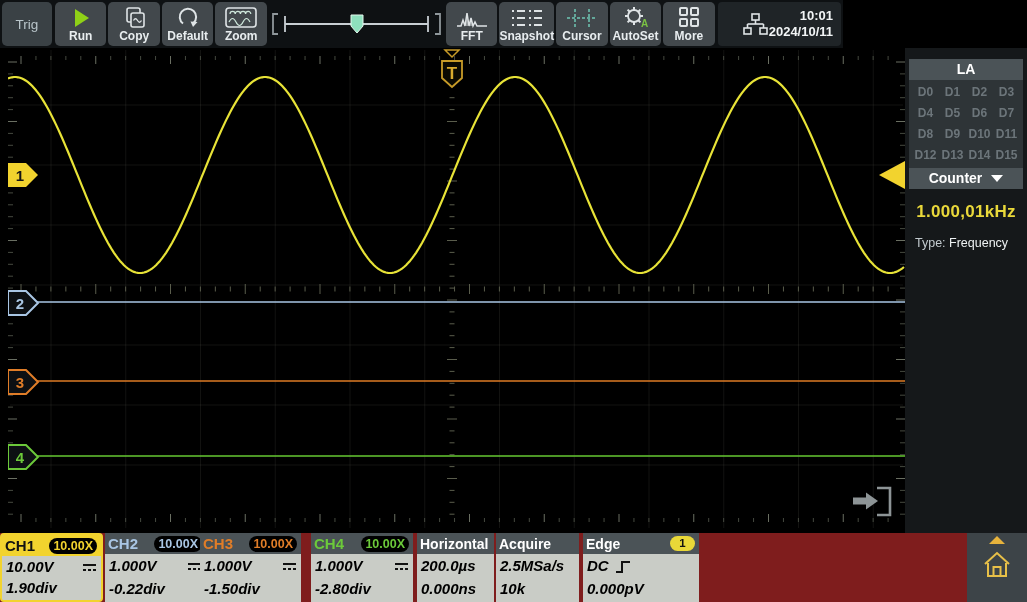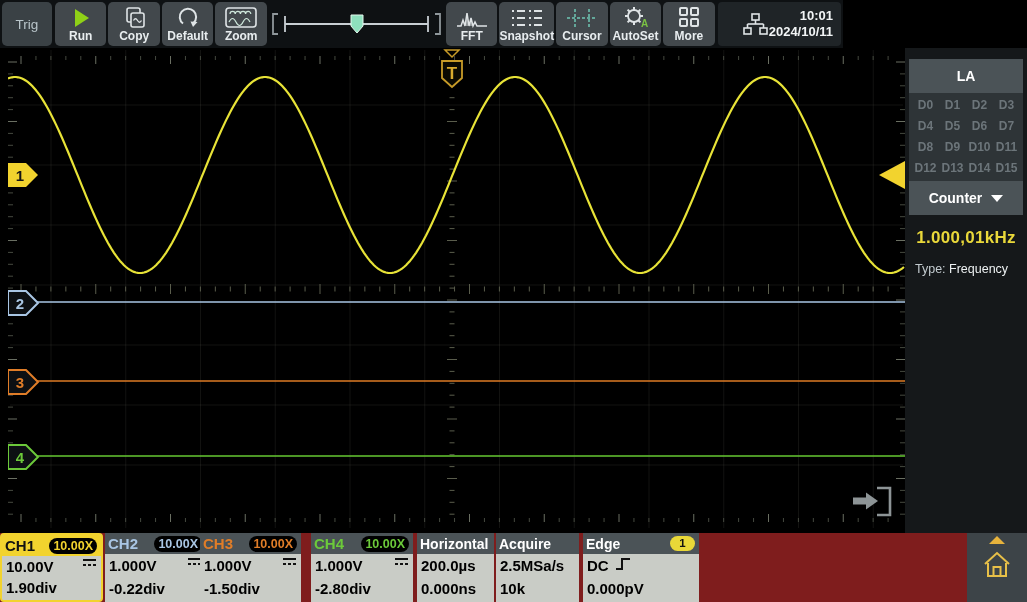--- a/index.html
+++ b/index.html
@@ -19,37 +19,37 @@
   #clock-block{flex:1;margin:2px 2px 2px 2px;background:#1f2427;border-radius:4px;
                display:flex;align-items:center;justify-content:space-between;padding:0 8px 0 24px;}
   #clock{color:#f2f5f6;font-size:13px;font-weight:bold;text-align:right;line-height:16px;}
 
   
   #scope{position:absolute;left:8px;top:48px;width:897px;height:482px;background:#000;}
 
   
   #sidebar{position:absolute;left:905px;top:48px;width:122px;height:485px;background:#15181a;box-sizing:border-box;padding-top:11px;}
   .side-head{margin:0 4px;background:#4b5357;color:#fff;font-weight:bold;font-size:14px;
-             text-align:center;height:34px;line-height:21px;display:flex;align-items:center;justify-content:center;gap:9px;}
+             text-align:center;height:21px;line-height:21px;display:flex;align-items:center;justify-content:center;gap:9px;}
   #la-grid{margin:0 4px;background:#2e3437;display:grid;grid-template-columns:repeat(4,1fr);
            padding:5px 3px 6px 3px;row-gap:7px;}
   .d-ch{color:#6c757a;font-weight:bold;font-size:12px;text-align:center;cursor:pointer;}
   #counter-caret{width:0;height:0;border-left:6px solid transparent;border-right:6px solid transparent;border-top:7px solid #fff;}
   #counter-value{color:#e9d83a;font-size:17px;font-weight:bold;text-align:center;margin-top:13px;letter-spacing:.3px;}
   #counter-type{color:#eef2f3;font-size:12.5px;margin:14px 0 16px 10px;}
   #counter-type .t-lbl{color:#c3cbcf;}
 
   
   #bottom{position:absolute;left:0;top:533px;width:1027px;height:69px;background:#7f1d1d;}
   .box{position:absolute;top:0;height:69px;box-sizing:border-box;display:flex;flex-direction:column;
        background:#c9ccc6;overflow:hidden;cursor:pointer;}
   .box-head{height:21px;min-height:21px;background:#4b5357;display:flex;align-items:center;padding:0 4px 0 3px;}
   .box-vals{flex:1;background:#c9ccc6;color:#000;font-weight:bold;font-size:15px;
             padding:1px 4px 2px 4px;display:flex;flex-direction:column;justify-content:space-around;}
-  .vrow{display:flex;justify-content:space-between;line-height:20px;white-space:nowrap;}
+  .vrow{display:flex;align-items:center;justify-content:space-between;line-height:20px;white-space:nowrap;font-style:italic;}
   .ch-name{font-size:15px;font-weight:bold;}
   .ch-badge{margin-left:auto;background:#000;border-radius:9px;padding:0 4px;height:16px;line-height:16px;
             font-size:12.5px;font-weight:bold;}
   #box-ch1{left:0px;width:103px;border:2px solid #f2d32e;border-radius:4px;}
   #box-ch1 .box-head{background:#f2d32e;}
   #box-ch1 .ch-name{color:#121212;}
   #box-ch1 .ch-badge{color:#f2d32e;}
   #box-ch2{left:105px;width:101px;}
   #box-ch2 .ch-name,#box-ch2 .ch-badge{color:#a9c6e4;}
   #box-ch3{left:200px;width:101px;}

